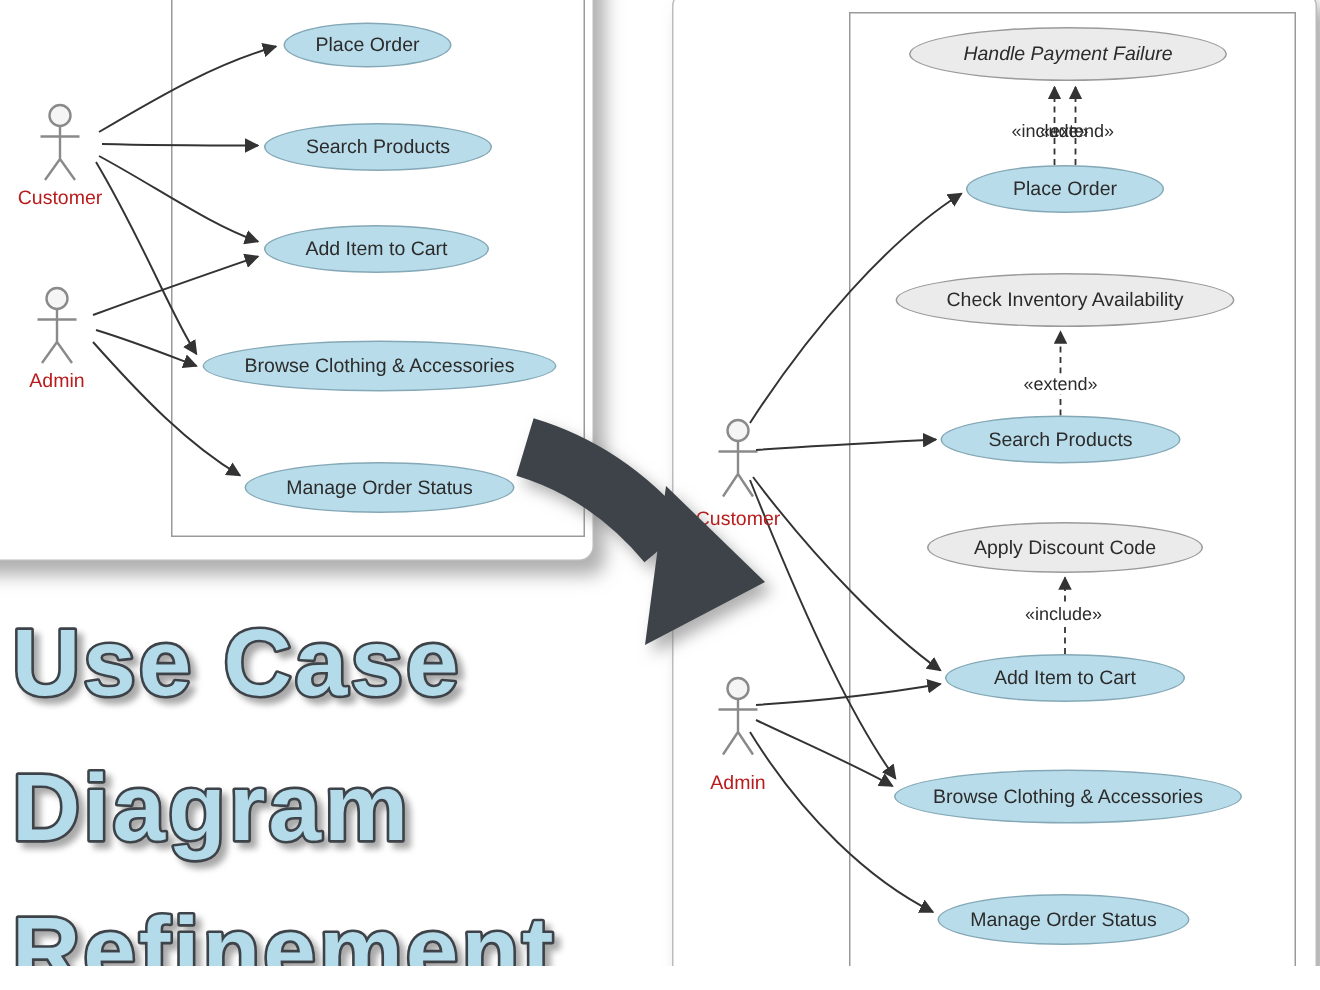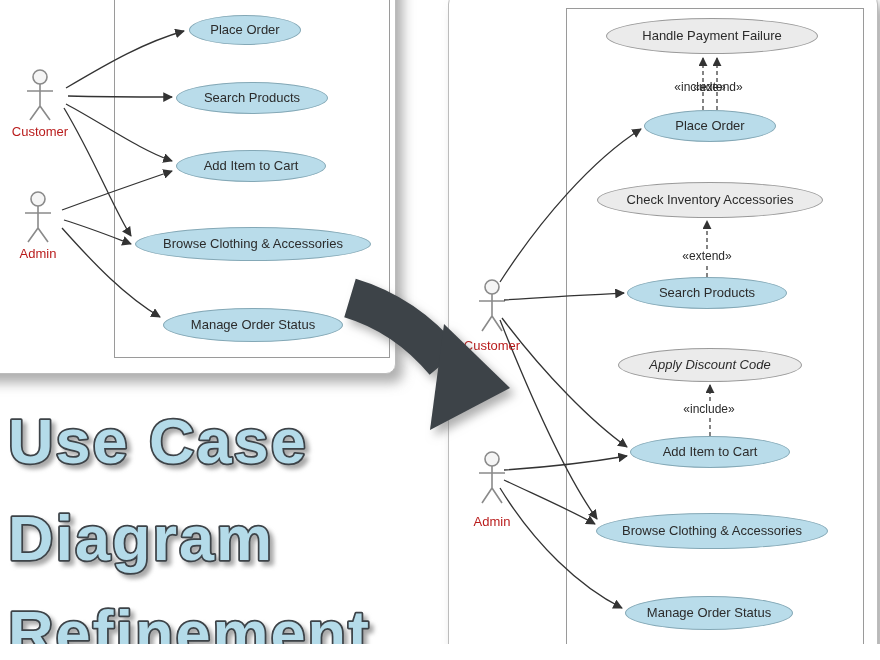--- a/index.html
+++ b/index.html
@@ -90,25 +90,25 @@
 
   <div class="usecase" style="left:189px;top:15px;width:112px;height:30px;">Place Order</div>
   <div class="usecase" style="left:176px;top:82px;width:152px;height:32px;">Search Products</div>
   <div class="usecase" style="left:176px;top:150px;width:150px;height:32px;">Add Item to Cart</div>
   <div class="usecase" style="left:135px;top:227px;width:236px;height:34px;">Browse Clothing &amp; Accessories</div>
   <div class="usecase" style="left:163px;top:308px;width:180px;height:34px;">Manage Order Status</div>
 
   <div class="actor-label" style="left:8px;top:124px;width:64px;">Customer</div>
   <div class="actor-label" style="left:16px;top:246px;width:44px;">Admin</div>
 
-  <div class="usecase gray" style="left:606px;top:18px;width:212px;height:36px;">Handle Payment Failure</div>
+  <div class="usecase gray" style="left:606px;top:18px;width:212px;height:36px;font-style:italic;">Handle Payment Failure</div>
   <div class="usecase" style="left:644px;top:110px;width:132px;height:32px;">Place Order</div>
-  <div class="usecase gray" style="left:597px;top:182px;width:226px;height:36px;">Check Inventory Accessories</div>
+  <div class="usecase gray" style="left:597px;top:182px;width:226px;height:36px;">Check Inventory Availability</div>
   <div class="usecase" style="left:627px;top:277px;width:160px;height:32px;">Search Products</div>
-  <div class="usecase gray" style="left:618px;top:348px;width:184px;height:34px;font-style:italic;">Apply Discount Code</div>
+  <div class="usecase gray" style="left:618px;top:348px;width:184px;height:34px;">Apply Discount Code</div>
   <div class="usecase" style="left:630px;top:436px;width:160px;height:32px;">Add Item to Cart</div>
   <div class="usecase" style="left:596px;top:513px;width:232px;height:36px;">Browse Clothing &amp; Accessories</div>
   <div class="usecase" style="left:625px;top:596px;width:168px;height:34px;">Manage Order Status</div>
 
   <div class="actor-label" style="left:460px;top:338px;width:64px;">Customer</div>
   <div class="actor-label" style="left:470px;top:514px;width:44px;">Admin</div>
 
   <div class="stereo" style="left:660px;top:80px;width:80px;">«include»</div>
   <div class="stereo" style="left:678px;top:80px;width:80px;">«extend»</div>
   <div class="stereo solid" style="left:667px;top:249px;width:80px;">«extend»</div>

